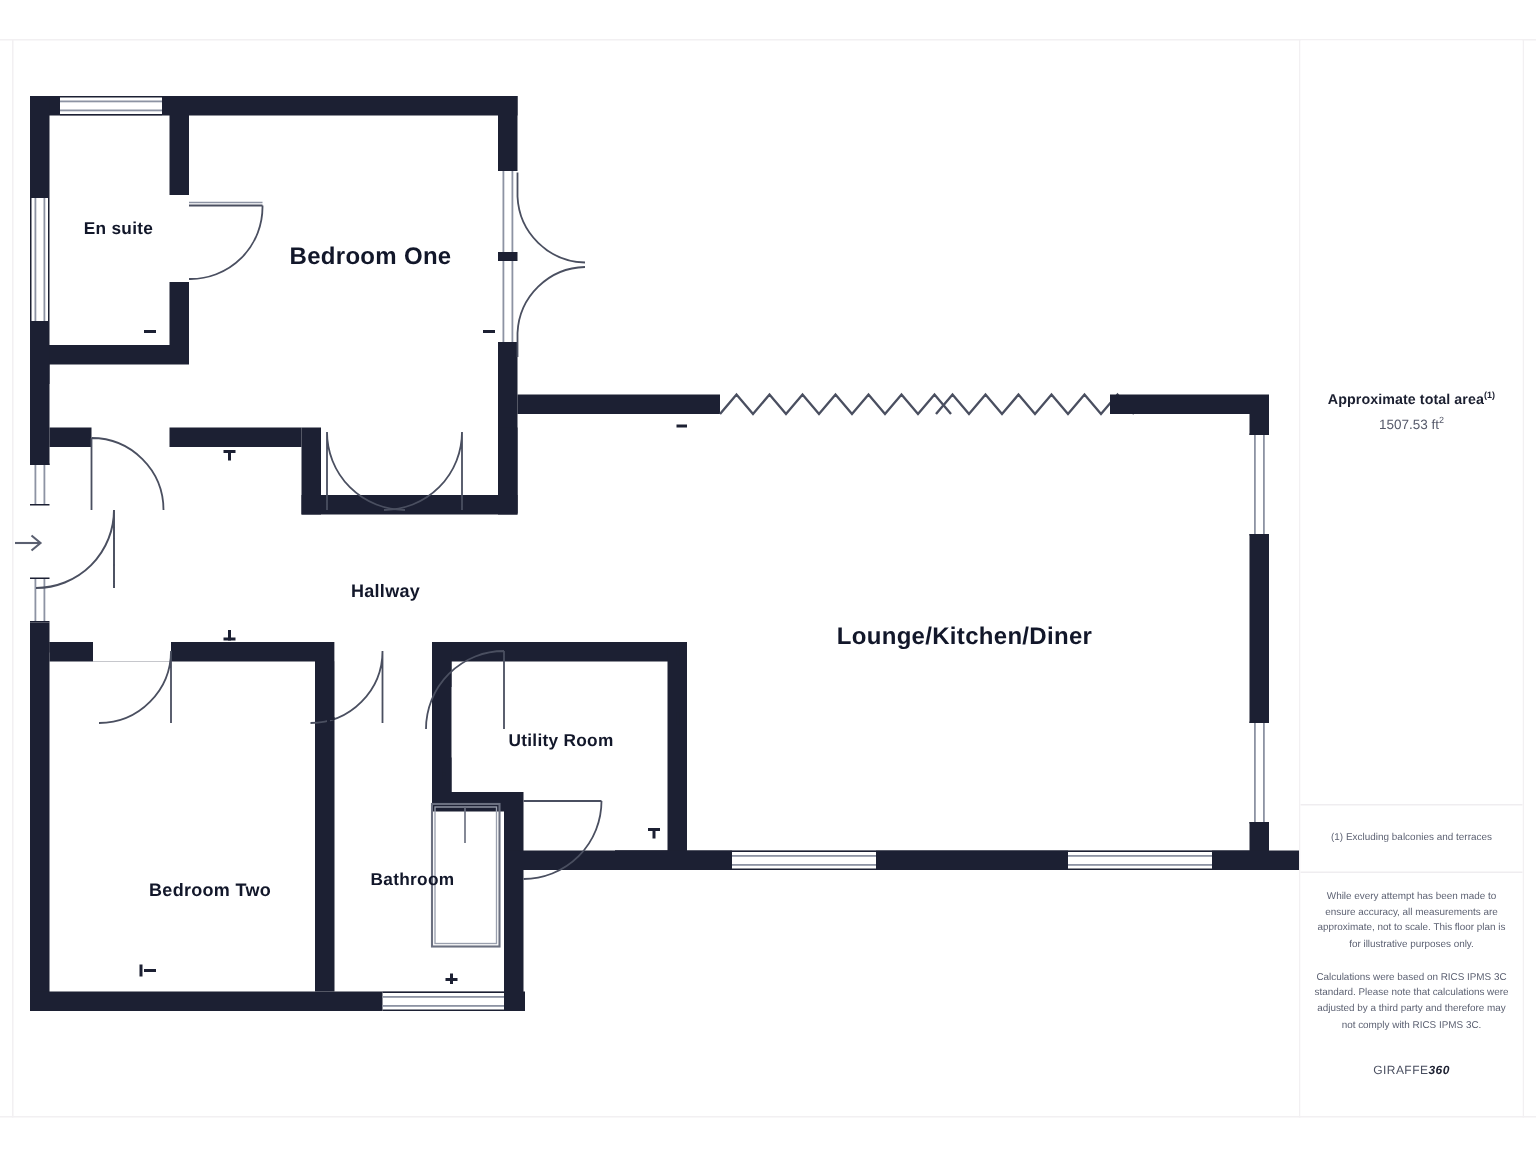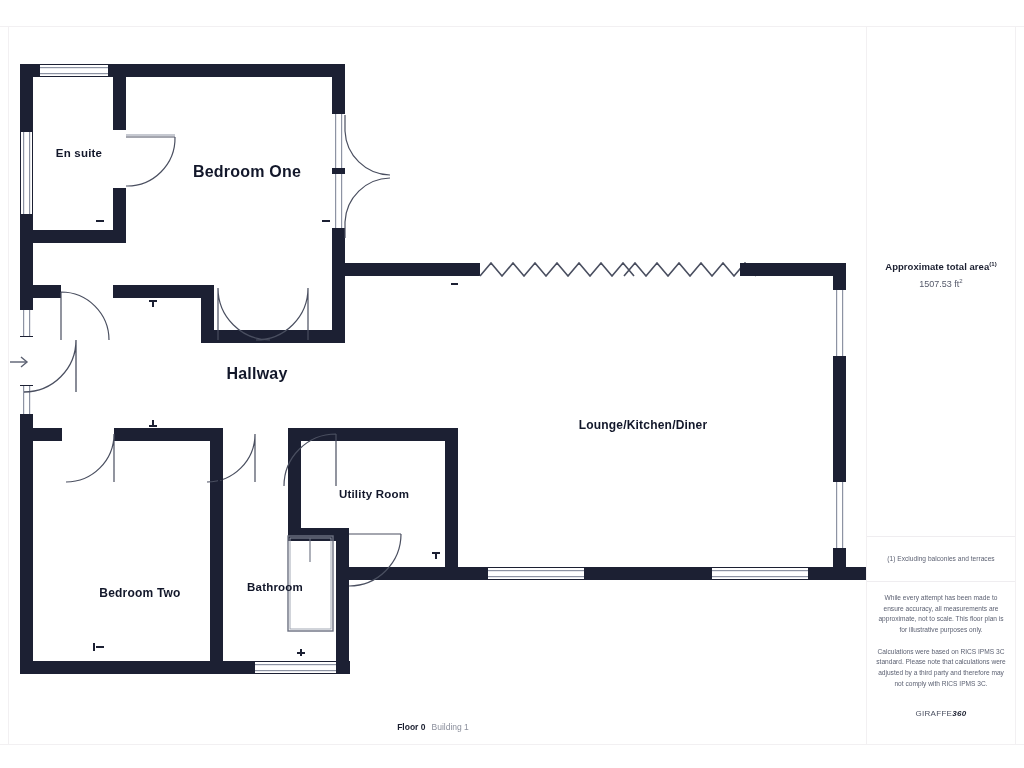--- a/index.html
+++ b/index.html
@@ -306,25 +306,25 @@
       </g>
 
       <g>
         <line x1="10" y1="362" x2="26" y2="362" stroke="#5a5f70" stroke-width="1.4"></line>
         <path d="M21 357 L27 362 L21 367" fill="none" stroke="#5a5f70" stroke-width="1.4"></path>
       </g>
     </svg>
 
     <div class="room-label" style="left:79px;  top:153px; font-size:11.5px;">En suite</div>
     <div class="room-label" style="left:247px; top:172px; font-size:16px;">Bedroom One</div>
-    <div class="room-label" style="left:257px; top:374px; font-size:16px;">Hallway</div>
+    <div class="room-label" style="left:257px; top:394px; font-size:12px;">Hallway</div>
     <div class="room-label" style="left:140px; top:549px; font-size:12px;margin-top:44px;">Bedroom Two</div>
     <div class="room-label" style="left:275px; top:587px; font-size:11.5px;">Bathroom</div>
     <div class="room-label" style="left:374px; top:494px; font-size:11.5px;">Utility Room</div>
-    <div class="room-label" style="left:643px; top:425px; font-size:12px;">Lounge/Kitchen/Diner</div>
+    <div class="room-label" style="left:643px; top:425px; font-size:16px;">Lounge/Kitchen/Diner</div>
   </div>
 
   <div id="sidebar">
 
     <div class="area-block">
       <div class="area-title"><span>Approximate total area</span><sup>(1)</sup></div>
       <div class="area-value"><span>1507.53 ft</span><sup>2</sup></div>
     </div>
 
     <div class="sb-divider sb-div-1"></div>
@@ -334,17 +334,14 @@
     <div class="sb-divider sb-div-2"></div>
 
     <div class="disclaimer">
       <p>While every attempt has been made to ensure accuracy, all measurements are approximate, not to scale. This floor plan is for illustrative purposes only.</p>
       <p>Calculations were based on RICS IPMS 3C standard. Please note that calculations were adjusted by a third party and therefore may not comply with RICS IPMS 3C.</p>
     </div>
 
     <div class="brand"><span>GIRAFFE</span><span class="b-strong">360</span></div>
   </div>
 
-  <div id="footer">
-    <span class="f-floor">Floor 0</span><span class="f-building">Building 1</span>
-  </div>
 
 </div>
 
 </body></html>

